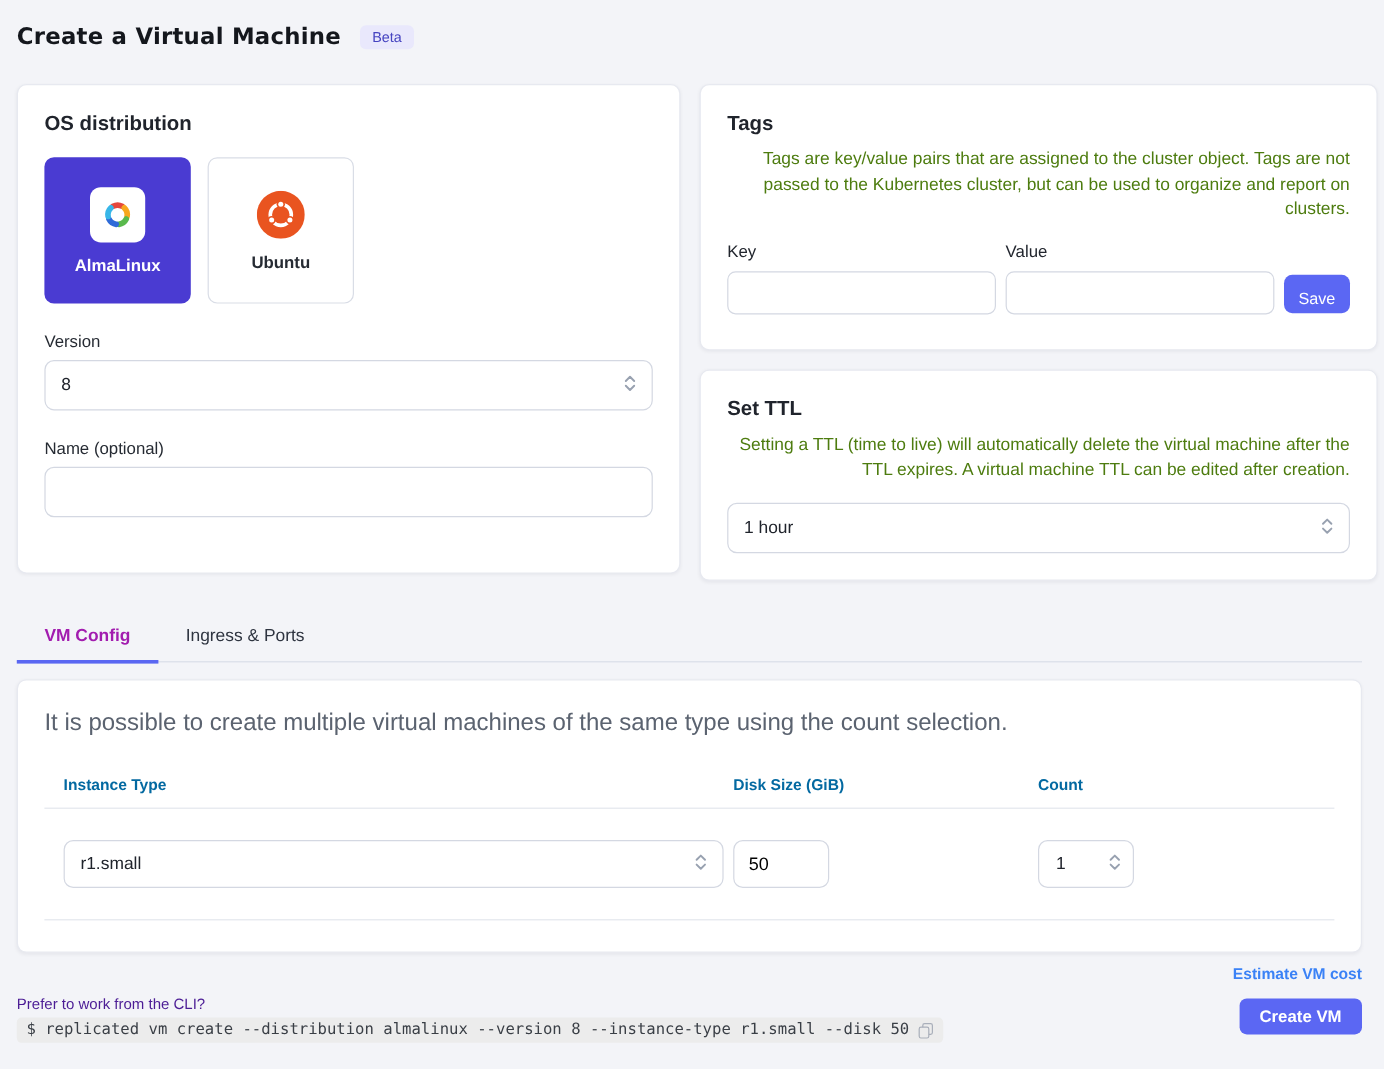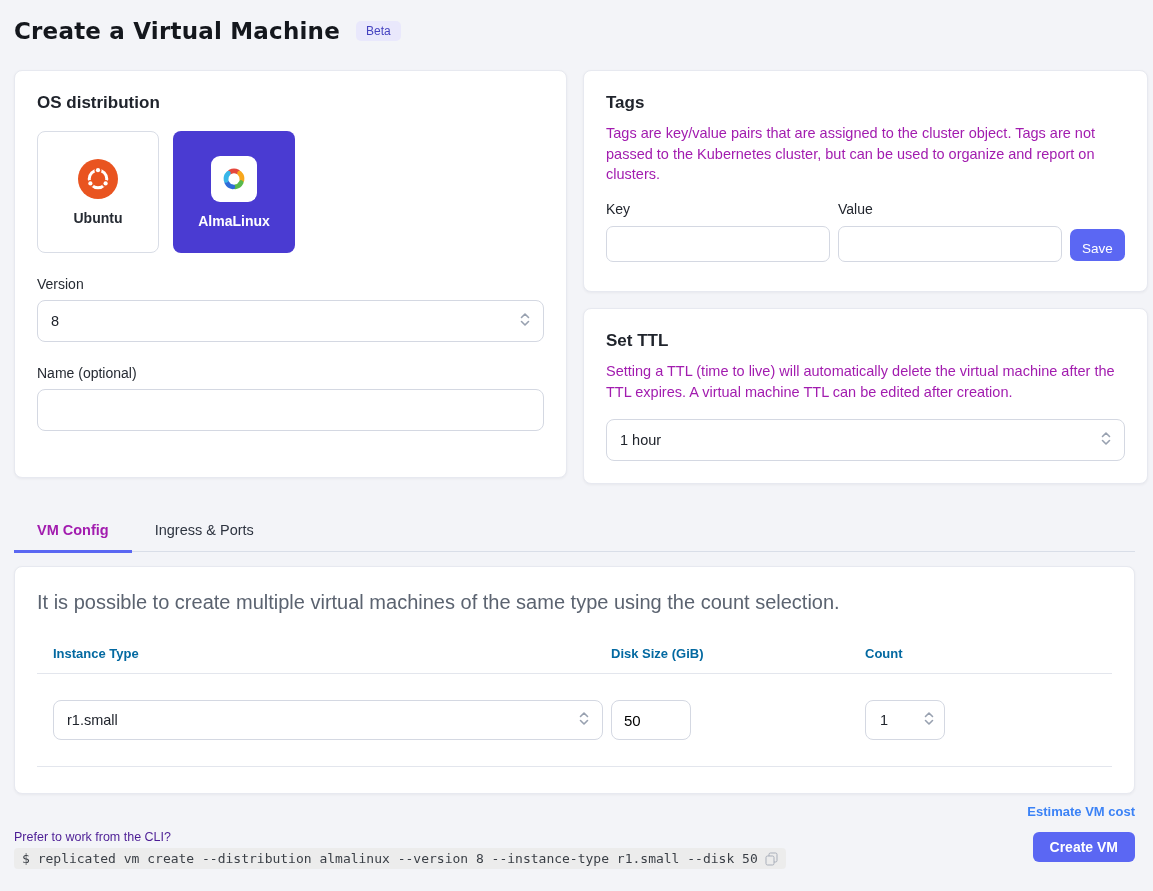--- a/index.html
+++ b/index.html
@@ -10,21 +10,21 @@
     font-family:"Liberation Sans", sans-serif;
     color:#20242c;
     overflow:hidden;
   }
   .page { padding:13px 18px 0 14px; }
 
   
   .header { display:flex; align-items:center; gap:16px; height:36px; }
   .page-title {
     font-family:"DejaVu Sans", sans-serif;
-    font-size:23px; font-weight:700; color:#14171d; letter-spacing:.2px;
+    font-size:19px; font-weight:700; color:#14171d; letter-spacing:.2px;
   }
   .beta-badge {
     background:#e9e8fc; color:#4543c0; font-size:12px;
     padding:4px 10px; border-radius:5px; line-height:1;
   }
 
   
   .card {
     background:#fff; border:1px solid #e7e9f0; border-radius:8px;
     box-shadow:0 1px 3px rgba(20,25,40,.05);
@@ -56,21 +56,21 @@
     height:42px; border:1px solid #d4d8e2; border-radius:8px; background:#fff;
     display:flex; align-items:center; justify-content:space-between;
     padding:0 13px; font-size:14.5px; color:#20242c; cursor:pointer;
   }
   .text-input {
     width:100%; height:42px; border:1px solid #d4d8e2; border-radius:8px;
     padding:0 13px; font-size:14.5px; background:#fff; outline:none;
     font-family:"Liberation Sans", sans-serif;
   }
 
-  .desc { font-size:14.5px; color:#a21caf; line-height:1.42; margin-top:10px; }
+  .desc { font-size:14.5px; color:#4d7c0f; line-height:1.42; margin-top:10px;text-align:right; }
 
   
   .tags-form { display:flex; gap:8px; margin-top:16px; align-items:flex-end; }
   .tag-group { width:224px; }
   .tag-label { font-size:14px; font-weight:400; color:#22262e; margin-bottom:9px; }
   .tag-input {
     width:100%; height:36px; border:1px solid #d4d8e2; border-radius:7px;
     padding:0 10px; font-size:14px; outline:none;
     font-family:"Liberation Sans", sans-serif;
   }
@@ -140,57 +140,57 @@
     <div class="page-title">Create a Virtual Machine</div>
     <div class="beta-badge">Beta</div>
   </div>
 
   <div class="top-row">
 
     <div class="card os-card">
       <div class="card-title">OS distribution</div>
 
       <div class="tiles">
+        <div class="tile selected">
+          <span class="alma-box">
+            <svg width="34" height="34" viewBox="0 0 36 36">
+              <g>
+                  <path d="M14 10.5 A8.5 8.5 0 0 1 22 10.5" fill="none" stroke="#e5473c" stroke-width="5" stroke-linecap="round"></path>
+                </g>
+              <g transform="rotate(72 18 18)">
+                  <path d="M14 10.5 A8.5 8.5 0 0 1 22 10.5" fill="none" stroke="#f7a71d" stroke-width="5" stroke-linecap="round"></path>
+                </g>
+              <g transform="rotate(144 18 18)">
+                  <path d="M14 10.5 A8.5 8.5 0 0 1 22 10.5" fill="none" stroke="#59b94c" stroke-width="5" stroke-linecap="round"></path>
+                </g>
+              <g transform="rotate(216 18 18)">
+                  <path d="M14 10.5 A8.5 8.5 0 0 1 22 10.5" fill="none" stroke="#2f6bd8" stroke-width="5" stroke-linecap="round"></path>
+                </g>
+              <g transform="rotate(288 18 18)">
+                  <path d="M14 10.5 A8.5 8.5 0 0 1 22 10.5" fill="none" stroke="#38b6e8" stroke-width="5" stroke-linecap="round"></path>
+                </g>
+            </svg>
+          </span>
+          <span class="tile-label">AlmaLinux</span>
+        </div>
+
         <div class="tile unselected">
           <span style="display:flex;">
             <svg width="40" height="40" viewBox="0 0 40 40">
               <circle cx="20" cy="20" r="20" fill="#e95420"></circle>
               <circle cx="20" cy="20" r="8.8" fill="none" stroke="#ffffff" stroke-width="3"></circle>
               <circle cx="20" cy="11.2" r="3.5" fill="#e95420"></circle>
                 <circle cx="20" cy="11.2" r="2.1" fill="#ffffff"></circle>
               <circle cx="27.6" cy="24.4" r="3.5" fill="#e95420"></circle>
                 <circle cx="27.6" cy="24.4" r="2.1" fill="#ffffff"></circle>
               <circle cx="12.4" cy="24.4" r="3.5" fill="#e95420"></circle>
                 <circle cx="12.4" cy="24.4" r="2.1" fill="#ffffff"></circle>
             </svg>
           </span>
           <span class="tile-label">Ubuntu</span>
-        </div>
-
-        <div class="tile selected">
-          <span class="alma-box">
-            <svg width="34" height="34" viewBox="0 0 36 36">
-              <g>
-                  <path d="M14 10.5 A8.5 8.5 0 0 1 22 10.5" fill="none" stroke="#e5473c" stroke-width="5" stroke-linecap="round"></path>
-                </g>
-              <g transform="rotate(72 18 18)">
-                  <path d="M14 10.5 A8.5 8.5 0 0 1 22 10.5" fill="none" stroke="#f7a71d" stroke-width="5" stroke-linecap="round"></path>
-                </g>
-              <g transform="rotate(144 18 18)">
-                  <path d="M14 10.5 A8.5 8.5 0 0 1 22 10.5" fill="none" stroke="#59b94c" stroke-width="5" stroke-linecap="round"></path>
-                </g>
-              <g transform="rotate(216 18 18)">
-                  <path d="M14 10.5 A8.5 8.5 0 0 1 22 10.5" fill="none" stroke="#2f6bd8" stroke-width="5" stroke-linecap="round"></path>
-                </g>
-              <g transform="rotate(288 18 18)">
-                  <path d="M14 10.5 A8.5 8.5 0 0 1 22 10.5" fill="none" stroke="#38b6e8" stroke-width="5" stroke-linecap="round"></path>
-                </g>
-            </svg>
-          </span>
-          <span class="tile-label">AlmaLinux</span>
         </div>
       </div>
 
       <div class="field-label">Version</div>
       <div class="select-box">
         <span>8</span>
         <span class="chev">
           <svg width="10" height="15" viewBox="0 0 10 15">
               <path d="M1.5 5.5 L5 2 L8.5 5.5" fill="none" stroke="#98a1b0" stroke-width="1.6" stroke-linecap="round" stroke-linejoin="round"></path>
               <path d="M1.5 9.5 L5 13 L8.5 9.5" fill="none" stroke="#98a1b0" stroke-width="1.6" stroke-linecap="round" stroke-linejoin="round"></path>

